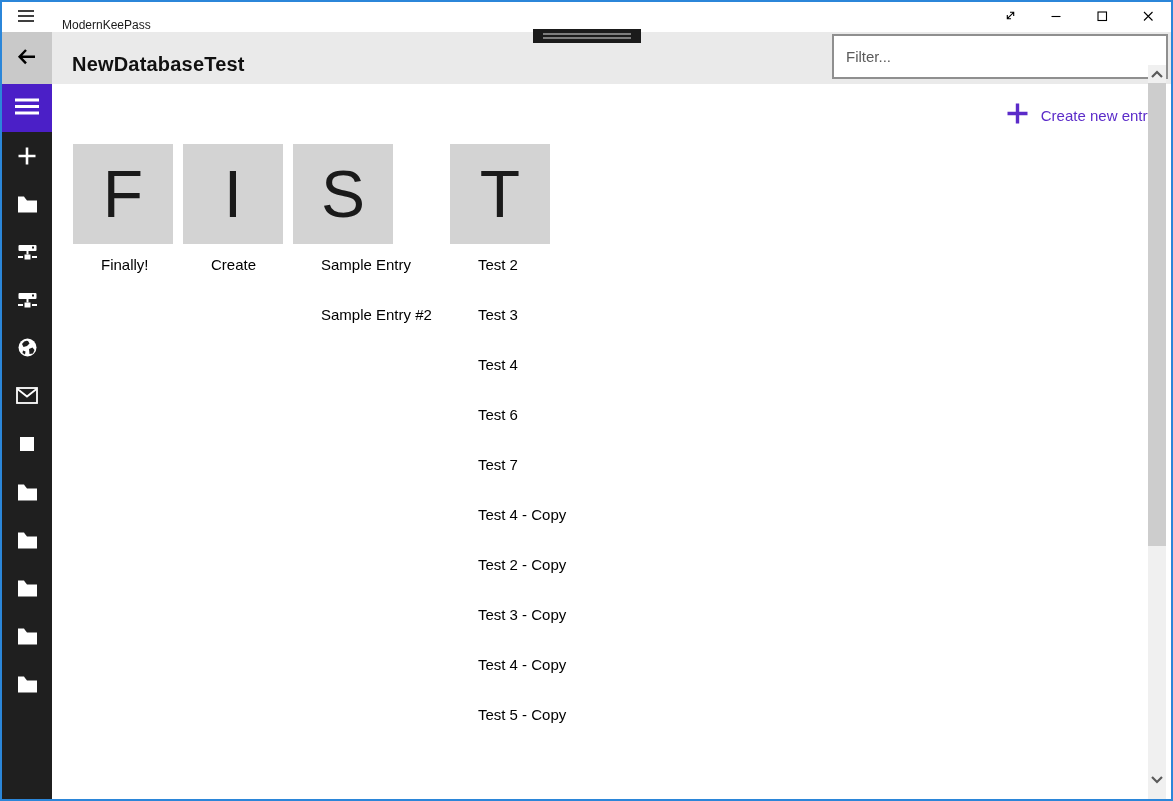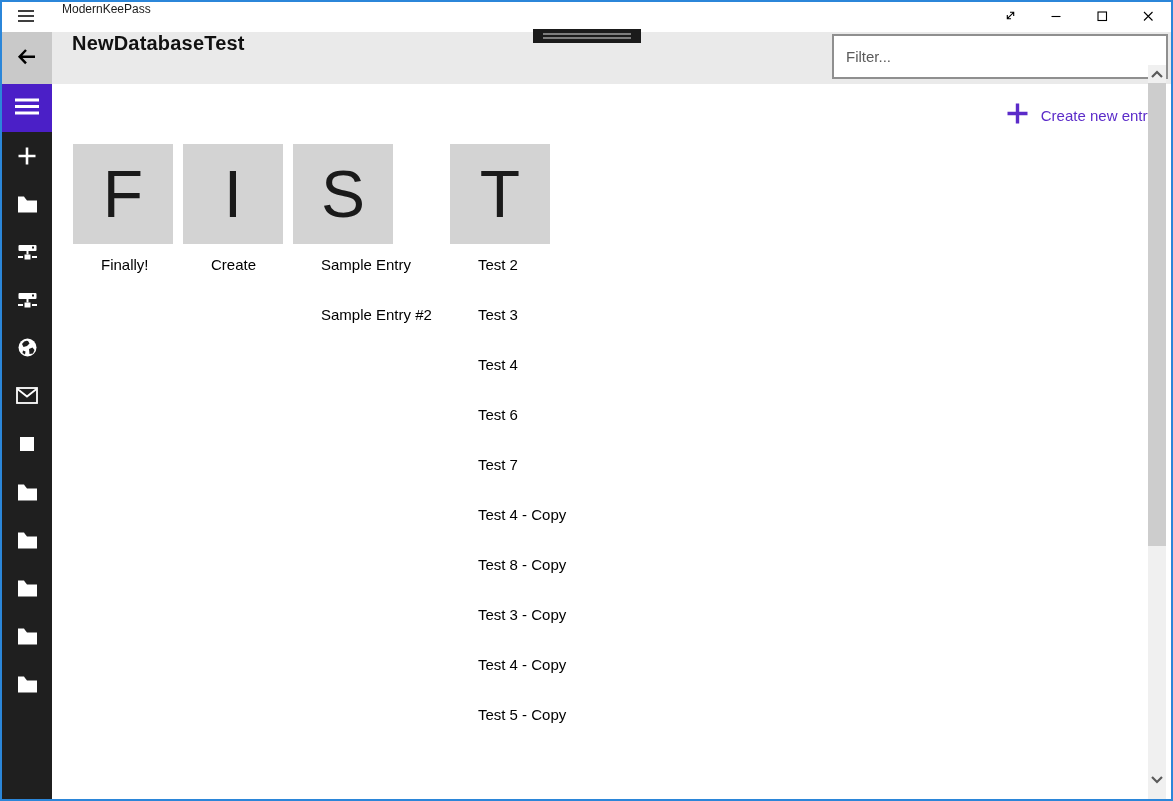--- a/index.html
+++ b/index.html
@@ -12,21 +12,21 @@
   }
   .window {
     position:absolute; inset:0;
     border:2px solid var(--window_border,#2B86D9);
     background:#fff;
     overflow:hidden;
   }
   
   .titlebar {
     position:absolute; left:0; top:0; right:0; height:30px;
-    background:#fff; display:flex; align-items:flex-start;
+    background:#fff; display:flex; align-items:flex-end;
   }
   .titlebar .menu-btn {
     width:48px; height:30px; display:flex; align-items:center; justify-content:center;
     background:transparent; border:none; cursor:pointer;
   }
   .titlebar-title { font-size:12px; color:#1a1a1a; margin-left:12px; }
   .win-controls { margin-left:auto; display:flex; height:30px; }
   .win-btn {
     width:46px; height:30px; display:flex; align-items:center; justify-content:center;
     background:transparent; border:none; cursor:pointer;
@@ -35,21 +35,21 @@
   .header {
     position:absolute; left:0; top:30px; right:0; height:52px;
     background:var(--header_bg,#EAEAEA);
   }
   .back-btn {
     position:absolute; left:0; top:0; width:50px; height:52px;
     background:var(--back_bg,#C9C9C9); border:none; cursor:pointer;
     display:flex; align-items:center; justify-content:center;
   }
   .page-title {
-    position:absolute; left:70px; top:0;
+    position:absolute; left:70px; top:21px;
     font-size:20px; font-weight:600; color:#111; letter-spacing:0.2px;
   }
   .filter-box {
     position:absolute; right:3px; top:2px; width:336px; height:45px;
     background:#fff; border:2px solid #8f8f8f;
     font-size:15px; color:#222; padding:0 12px;
     font-family:"Liberation Sans","DejaVu Sans",sans-serif;
   }
   .filter-box::placeholder { color:#5b5b5b; opacity:1; }
   .panel-handle {
@@ -298,21 +298,21 @@
         <div class="group">
           <button class="tile">
             <span>T</span>
           </button>
           <div class="entry">Test 2</div>
           <div class="entry">Test 3</div>
           <div class="entry">Test 4</div>
           <div class="entry">Test 6</div>
           <div class="entry">Test 7</div>
           <div class="entry">Test 4 - Copy</div>
-          <div class="entry">Test 8 - Copy</div>
+          <div class="entry">Test 2 - Copy</div>
           <div class="entry">Test 3 - Copy</div>
           <div class="entry">Test 4 - Copy</div>
           <div class="entry">Test 5 - Copy</div>
         </div>
       </div>
   </div>
 
   <div class="scrollbar">
     <button class="scroll-btn scroll-up">
       <span>

